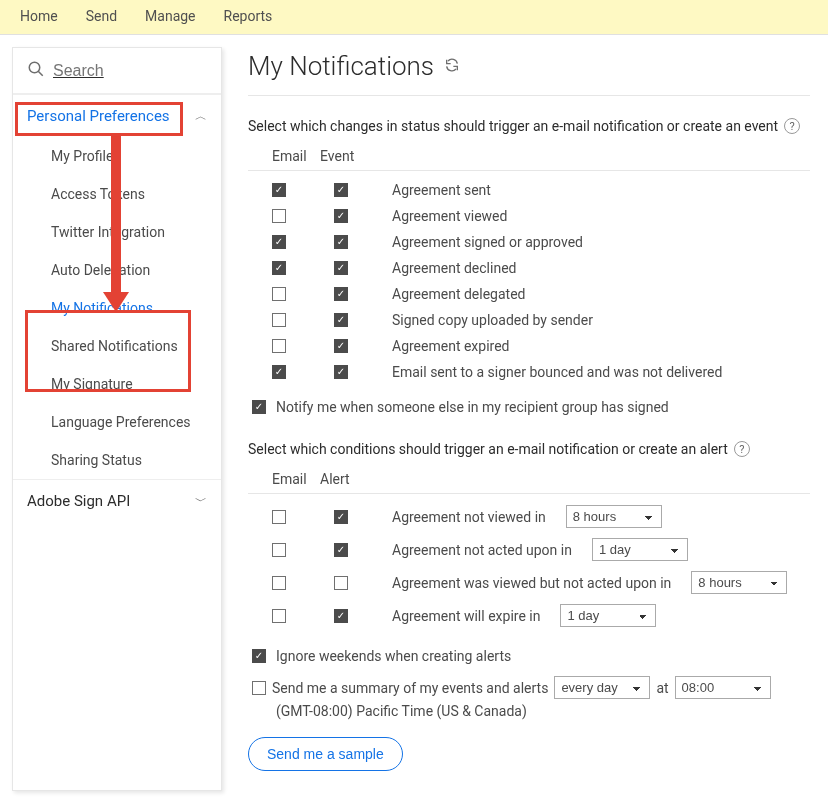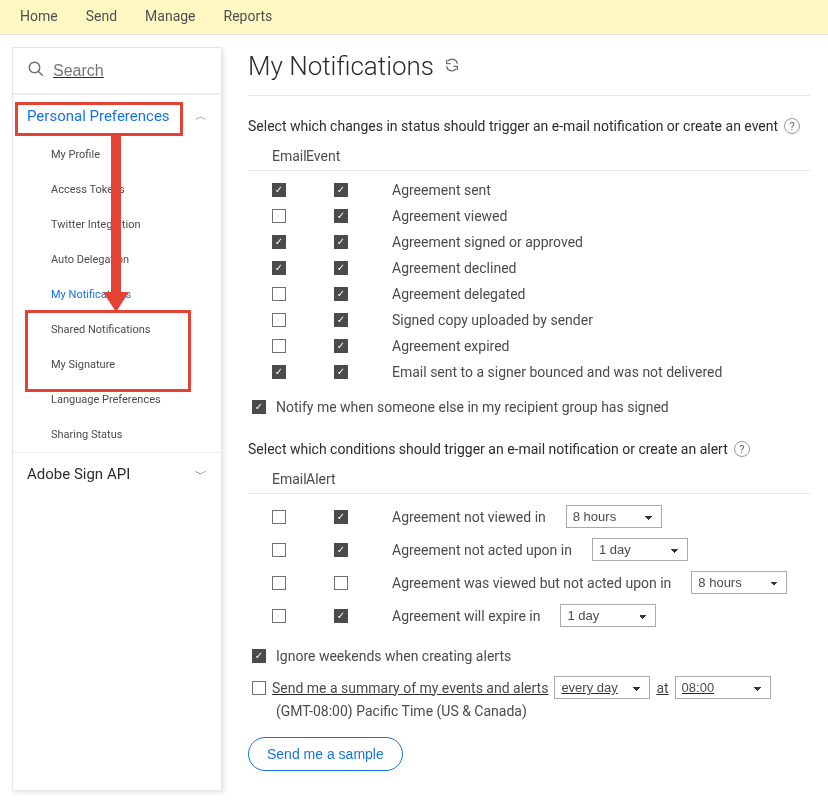--- a/index.html
+++ b/index.html
@@ -7,41 +7,41 @@
   .topnav { display: flex; gap: 28px; padding: 8px 20px 10px 20px; border-bottom: 1px solid #e0e0e0; background: #fef9c3; }
   .topnav a { color: #505050; text-decoration: none; cursor: pointer; }
   .layout { display: flex; padding: 12px; gap: 20px; }
   .sidebar { width: 210px; border: 1px solid #e6e6e6; box-shadow: 2px 2px 4px rgba(0,0,0,0.1); }
   .search-row { display: flex; align-items: center; gap: 8px; padding: 12px 14px; border-bottom: 1px solid #eee; text-decoration: underline; }
   .search-row svg { width: 18px; height: 18px; color: #6e6e6e; }
   .search-row input { border: none; outline: none; font-size: 16px; color: #6e6e6e; width: 100%; }
   .sect-head { display: flex; justify-content: space-between; align-items: center; padding: 12px 14px; cursor: pointer; font-size: 15px; border-top: 1px solid #eee; }
   .sect-head.active { color: #1473e6; }
   .chev { font-size: 12px; color: #6e6e6e; }
-  .sect-items a { display: block; padding: 11px 14px 11px 38px; color: #4b4b4b; text-decoration: none; cursor: pointer; font-size: 11px; }
+  .sect-items a { display: block; padding: 11px 14px 11px 38px; color: #4b4b4b; text-decoration: none; cursor: pointer; font-size: 14px; }
   .sect-items a.active { color: #1473e6; }
   .box-highlight { position: absolute; border: 3px solid #e34234; pointer-events: none; }
   .arrow { position: absolute; pointer-events: none; }
   .main { flex: 1; padding: 0 6px 20px 6px; }
   h1 { font-weight: 300; font-size: 26px; color: #2c2c2c; display: inline-block; }
   .title-row { padding: 4px 0 14px 0; border-bottom: 1px solid #e6e6e6; display:flex; align-items:center; gap:10px;}
   .section-label { margin-top: 22px; color: #2c2c2c; display:flex; align-items:flex-start; gap:6px;}
   .help { width:16px; height:16px; border:1px solid #999; border-radius:50%; font-size:11px; display:inline-flex; align-items:center; justify-content:center; color:#666; }
-  .col-head { display: flex; gap: 0; padding: 8px 0 6px 24px; color:#4b4b4b; border-bottom:1px solid #e6e6e6; margin-top:6px;}
+  .col-head { display: flex; gap: 14px; padding: 8px 0 6px 24px; color:#4b4b4b; border-bottom:1px solid #e6e6e6; margin-top:6px;}
   .rows { padding-top: 6px; }
   .row { display: flex; align-items: center; gap: 14px; padding: 5px 0 5px 24px; }
   .cb { width: 14px; height: 14px; display:inline-flex; align-items:center; justify-content:center; border:1px solid #707070; cursor:pointer; }
   .cb.checked { background:#4b4b4b; border-color:#4b4b4b; color:#fff; }
   .cb.checked::after { content:"✓"; font-size:10px; line-height:1; }
   .row-text { color:#4b4b4b; }
   .opt-row { display:flex; align-items:center; gap:10px; padding: 6px 0 0 4px; }
   select { border:1px solid #aaa; background:#fff; padding:3px 10px 3px 6px; font-size:13px; color:#4b4b4b; appearance:none; background-image: linear-gradient(45deg, transparent 50%, #333 50%), linear-gradient(135deg, #333 50%, transparent 50%); background-position: calc(100% - 12px) 10px, calc(100% - 8px) 10px; background-size: 4px 4px; background-repeat:no-repeat; min-width:96px;}
   .btn { margin-top:18px; border:1.5px solid #1473e6; color:#1473e6; background:#fff; border-radius:18px; padding:8px 18px; font-size:14px; cursor:pointer; }
   .refresh-icon { width:16px;height:16px; color:#6e6e6e;}
-  .summary-line { display:flex; flex-wrap:wrap; gap:6px;text-decoration:underline; }
+  .summary-line { display:flex; flex-wrap:wrap; gap:6px; }
 </style>
 </head>
 <body>
 
 <div class="topnav">
   <a>Home</a>
   <a>Send</a>
   <a>Manage</a>
   <a>Reports</a>
 </div>

